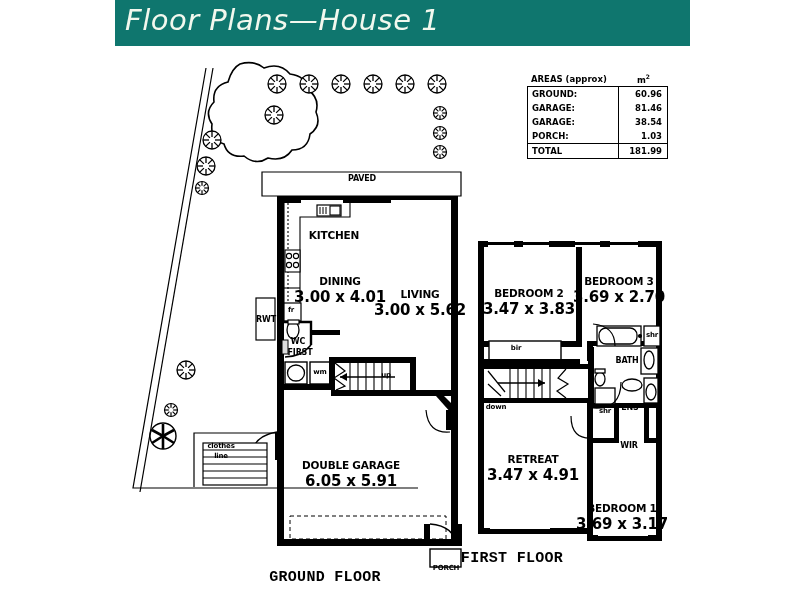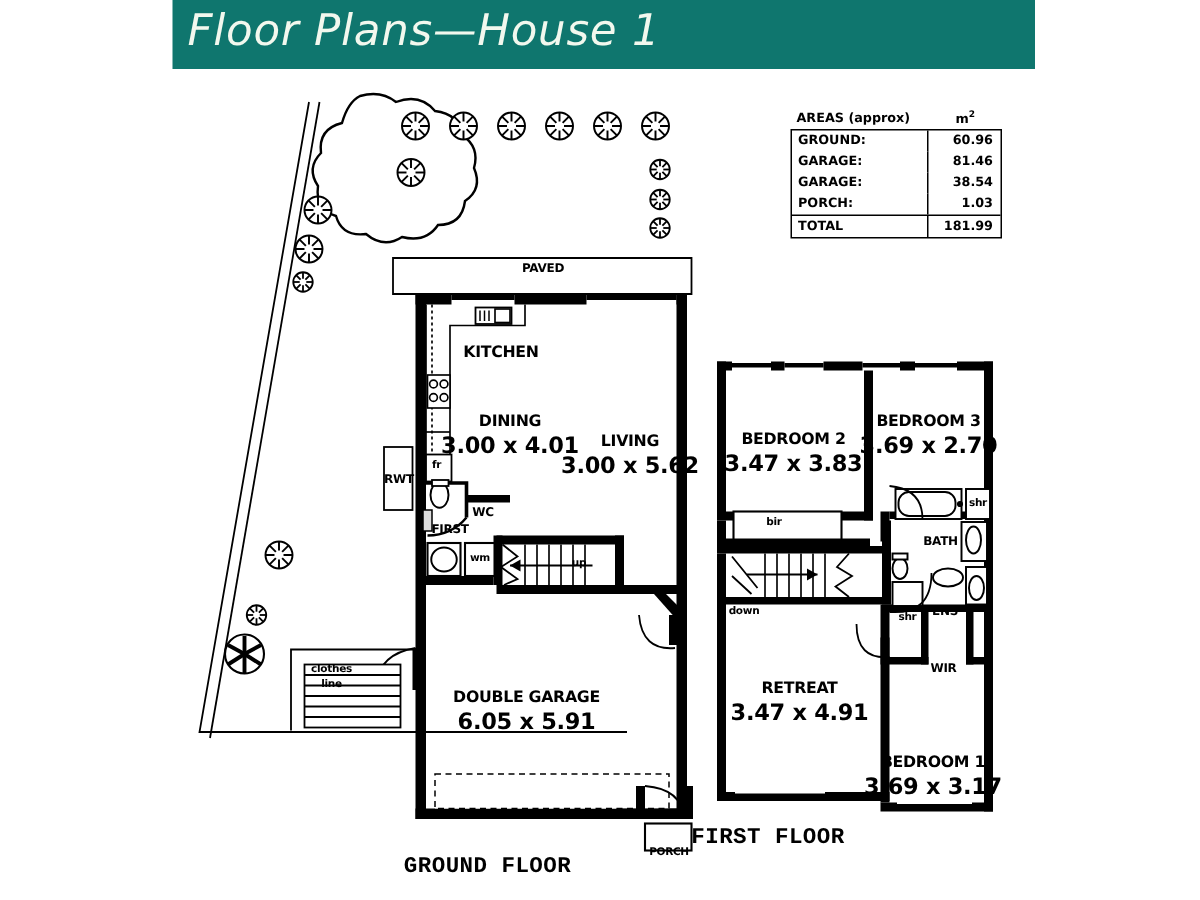--- a/index.html
+++ b/index.html
@@ -437,21 +437,21 @@
 <div class="lbl dim ctr" style="left:340px; top:289px;">3.00 x 4.01</div>
 
 <div class="lbl room ctr" style="left:420px; top:289px;">LIVING</div>
 <div class="lbl dim ctr" style="left:420px; top:302px;">3.00 x 5.62</div>
 
 <div class="lbl room ctr" style="left:351px; top:460px;">DOUBLE GARAGE</div>
 <div class="lbl dim ctr" style="left:351px; top:473px;">6.05 x 5.91</div>
 
 <div class="lbl small ctr" style="left:266px; top:316px;">RWT</div>
 <div class="lbl tiny ctr" style="left:291px; top:307px;">fr</div>
-<div class="lbl small ctr" style="left:298px; top:338px;margin-left:24px;">WC</div>
+<div class="lbl small ctr" style="left:298px; top:338px;">WC</div>
 <div class="lbl small ctr" style="left:300px; top:349px;">FIRST</div>
 <div class="lbl tiny ctr" style="left:320px; top:369px;">wm</div>
 <div class="lbl tiny ctr" style="left:386px; top:372px;">up</div>
 
 <div class="lbl tiny ctr" style="left:221px; top:443px;">clothes</div>
 <div class="lbl tiny ctr" style="left:221px; top:453px;">line</div>
 
 <div class="lbl tiny ctr" style="left:446px; top:565px;">PORCH</div>
 <div class="lbl floor ctr" style="left:325px; top:570px;">GROUND FLOOR</div>
 

